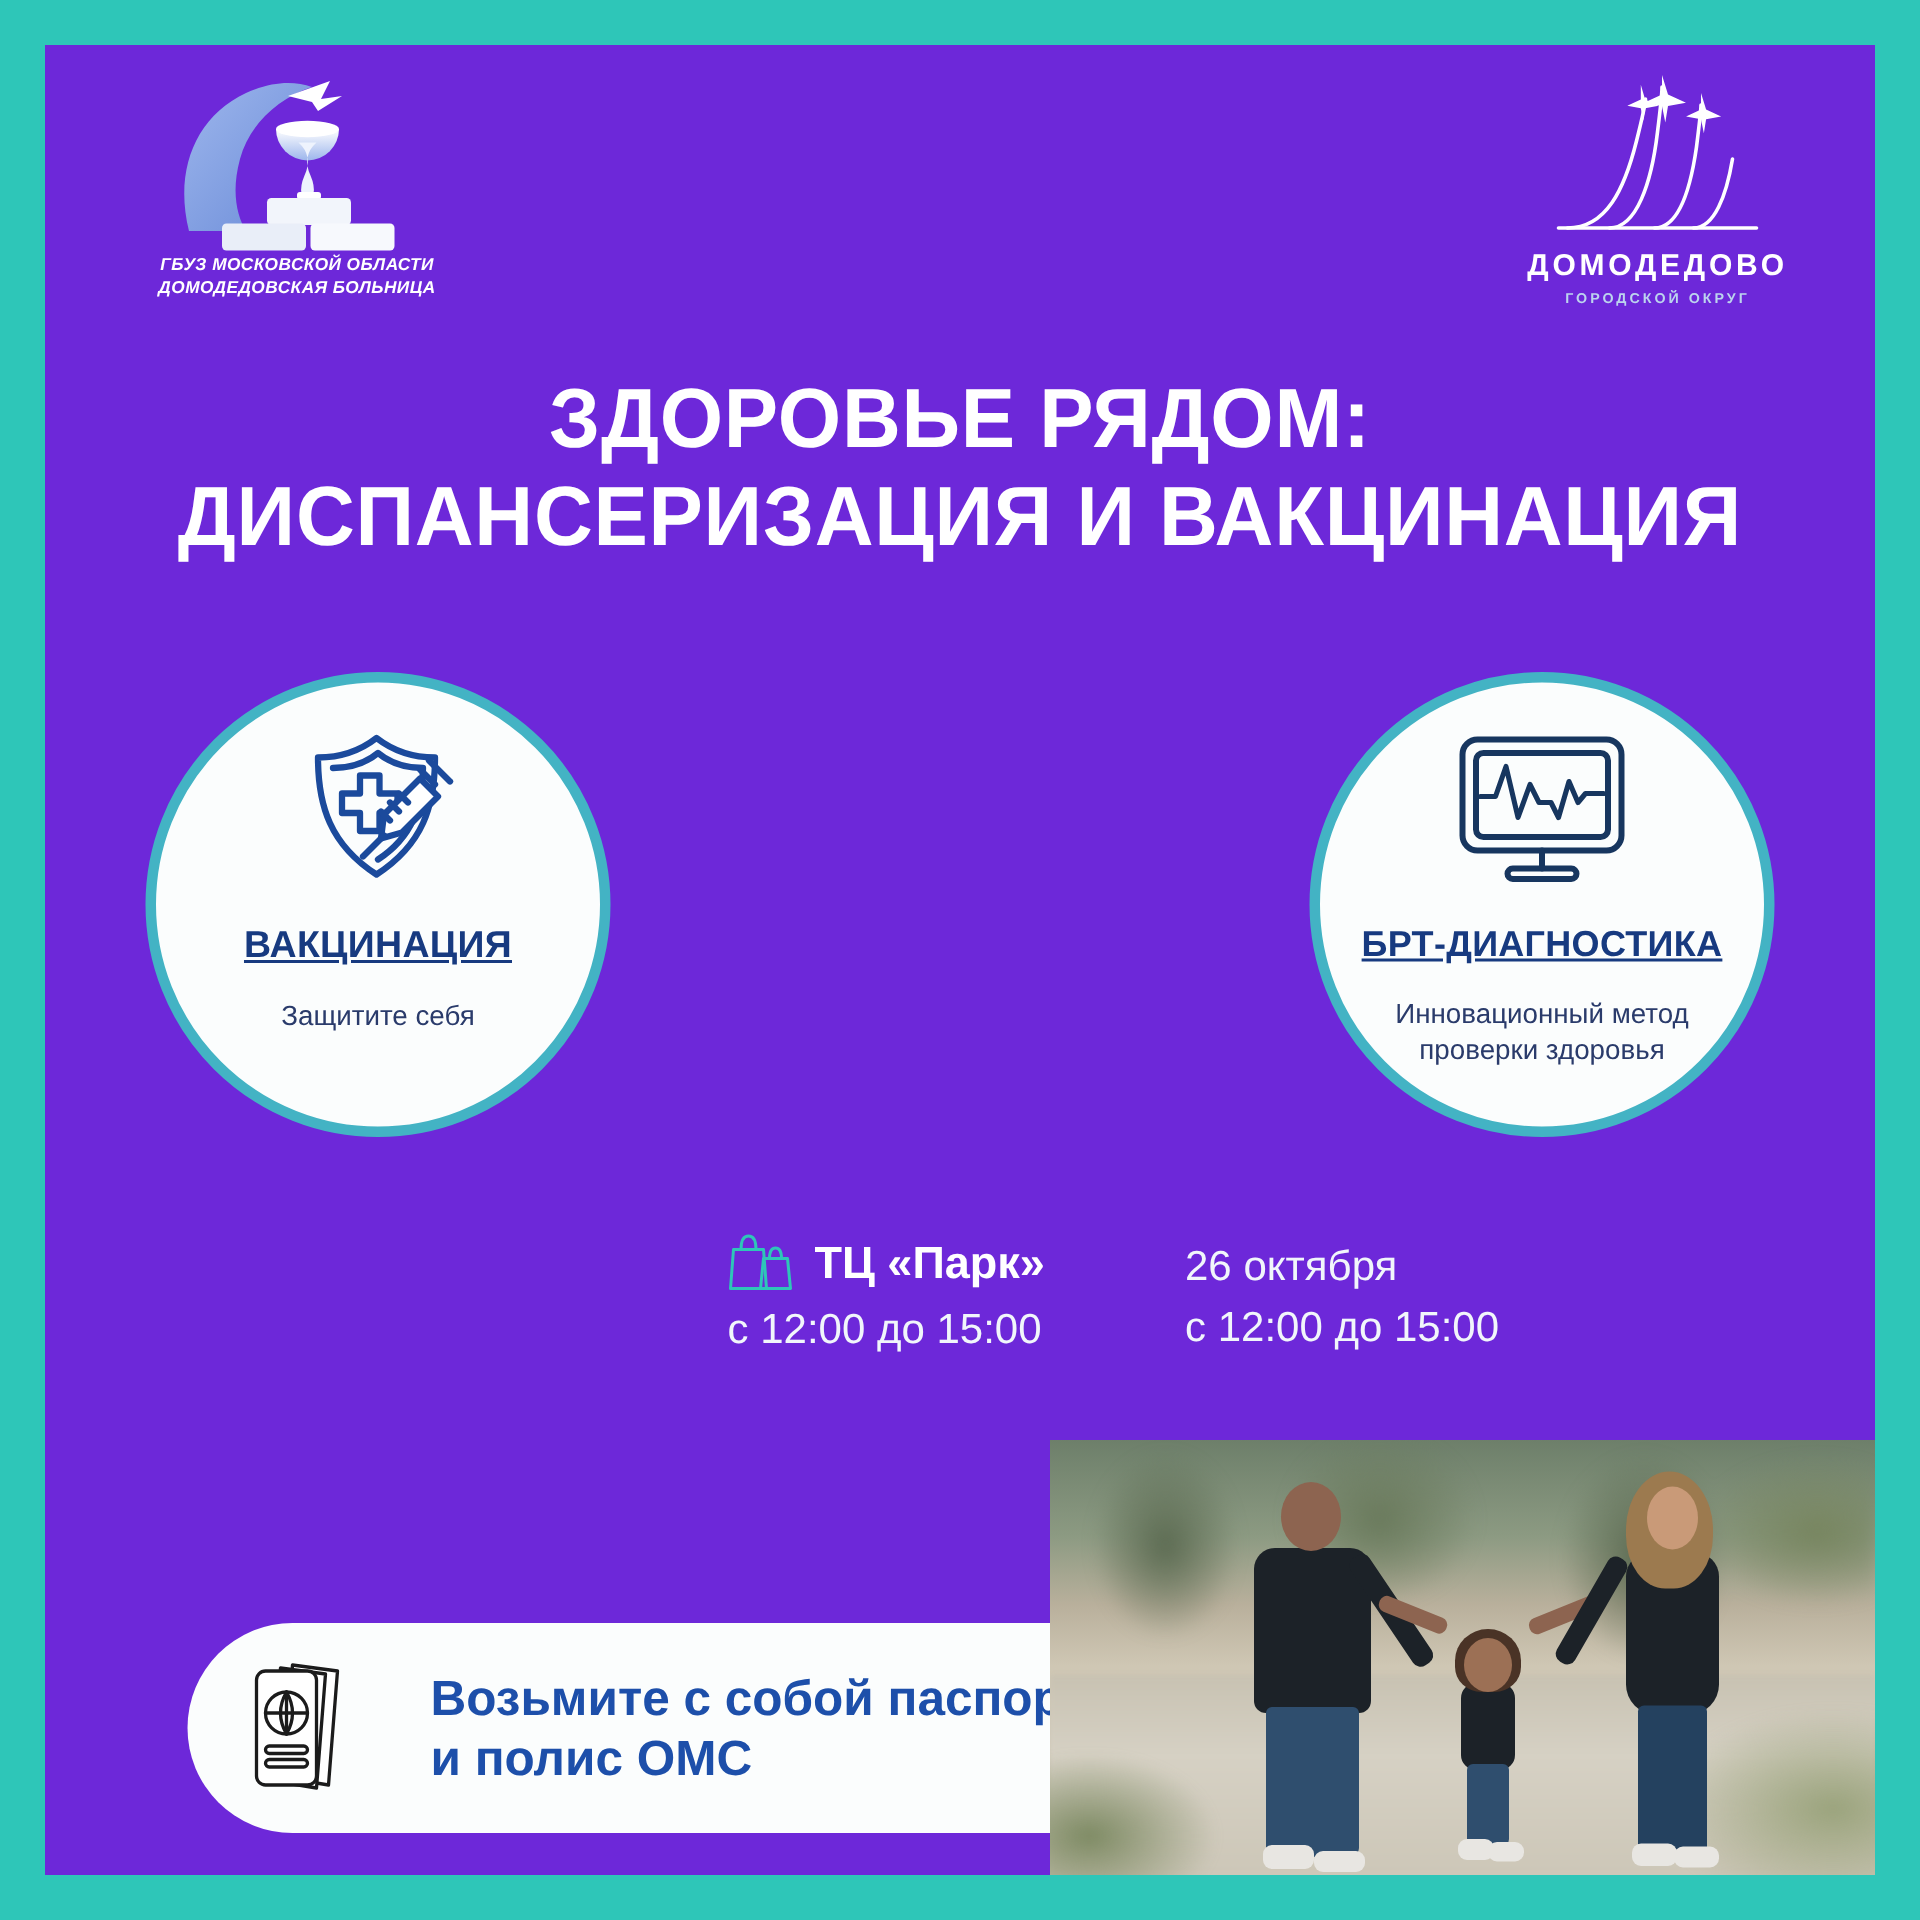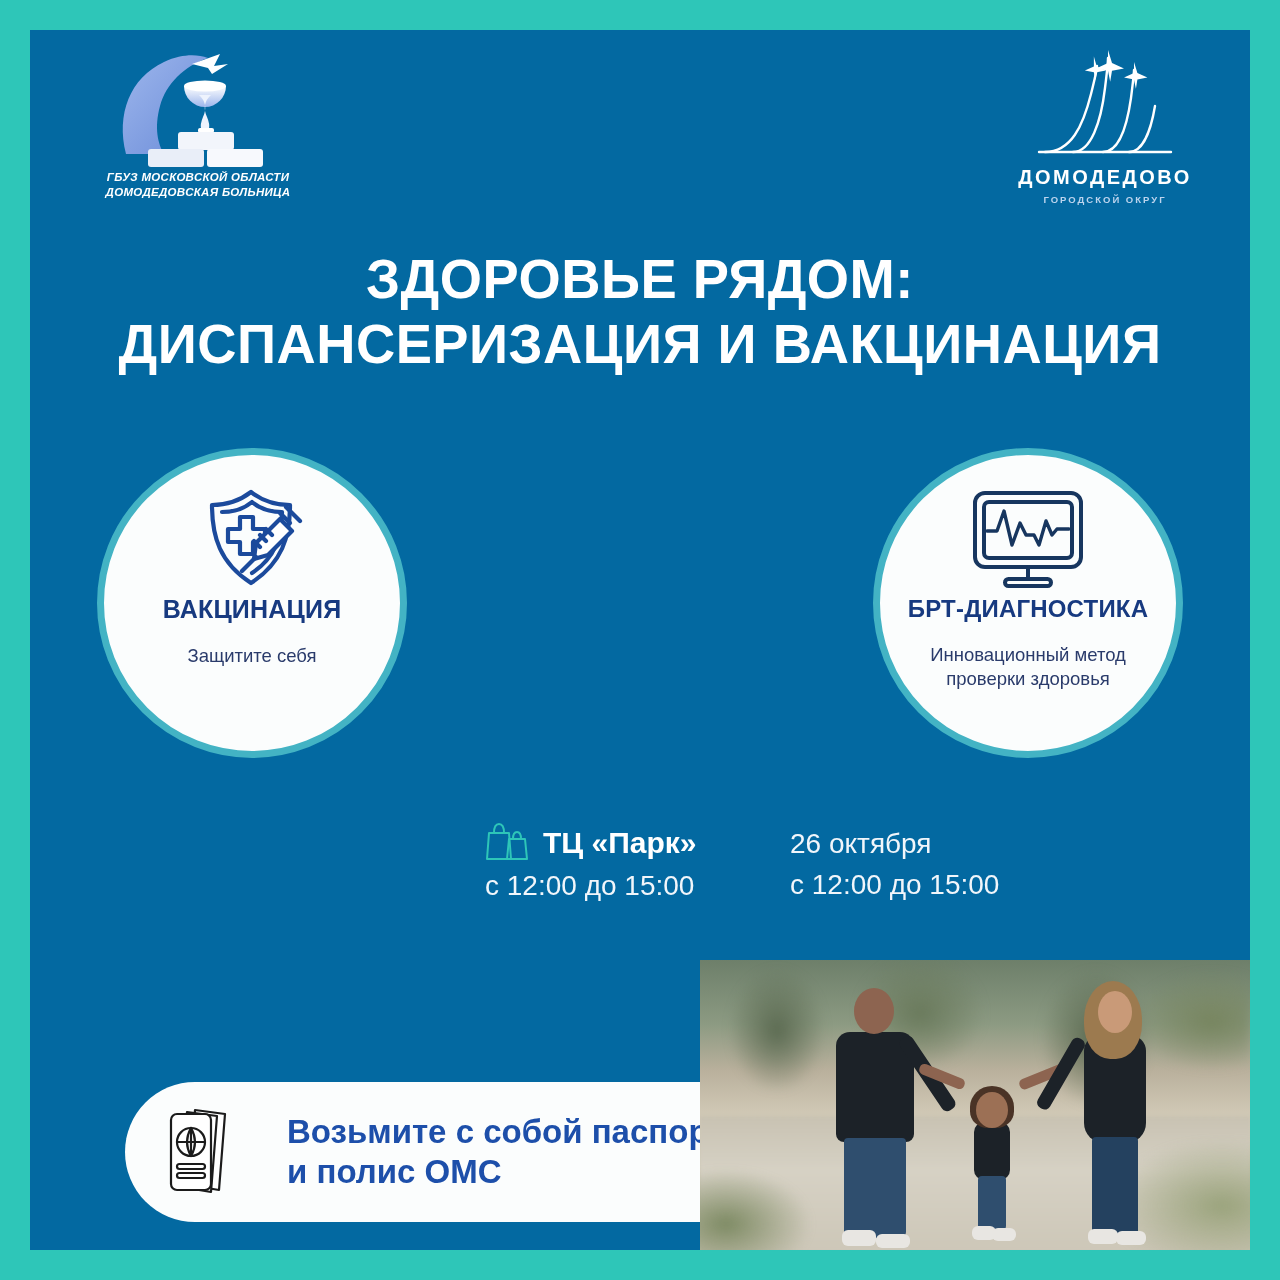--- a/index.html
+++ b/index.html
@@ -23,21 +23,21 @@
     overflow: hidden;
   }
 
   
   #inner {
     position: absolute;
     left: 30px;
     top: 30px;
     width: 1220px;
     height: 1220px;
-    background: #0369a1;
+    background: #6d28d9;
     overflow: hidden;
   }
 
   
   .logo-left {
     position: absolute;
     left: 48px;
     top: 18px;
     width: 240px;
     height: 170px;
@@ -153,26 +153,27 @@
   .circle.c2 { left: 455px; }
   .circle.c3 { left: 843px; }
 
   .circle .icon {
     height: 106px;
     display: flex;
     align-items: center;
     justify-content: center;
   }
   .circle .ctitle {
-    margin-top: 4px;
+    margin-top: 25px;
     color: #173a80;
     font-weight: bold;
     font-size: 25px;
     letter-spacing: 0.2px;
     white-space: nowrap;
+    text-decoration: underline;
   }
   .circle.c2 .ctitle { font-size: 24px; }
   .circle.c3 .ctitle { font-size: 24px; }
   .circle .csub {
     margin-top: 20px;
     color: #2a3b6b;
     font-size: 18.5px;
     line-height: 1.28;
     text-align: center;
     width: 250px;

